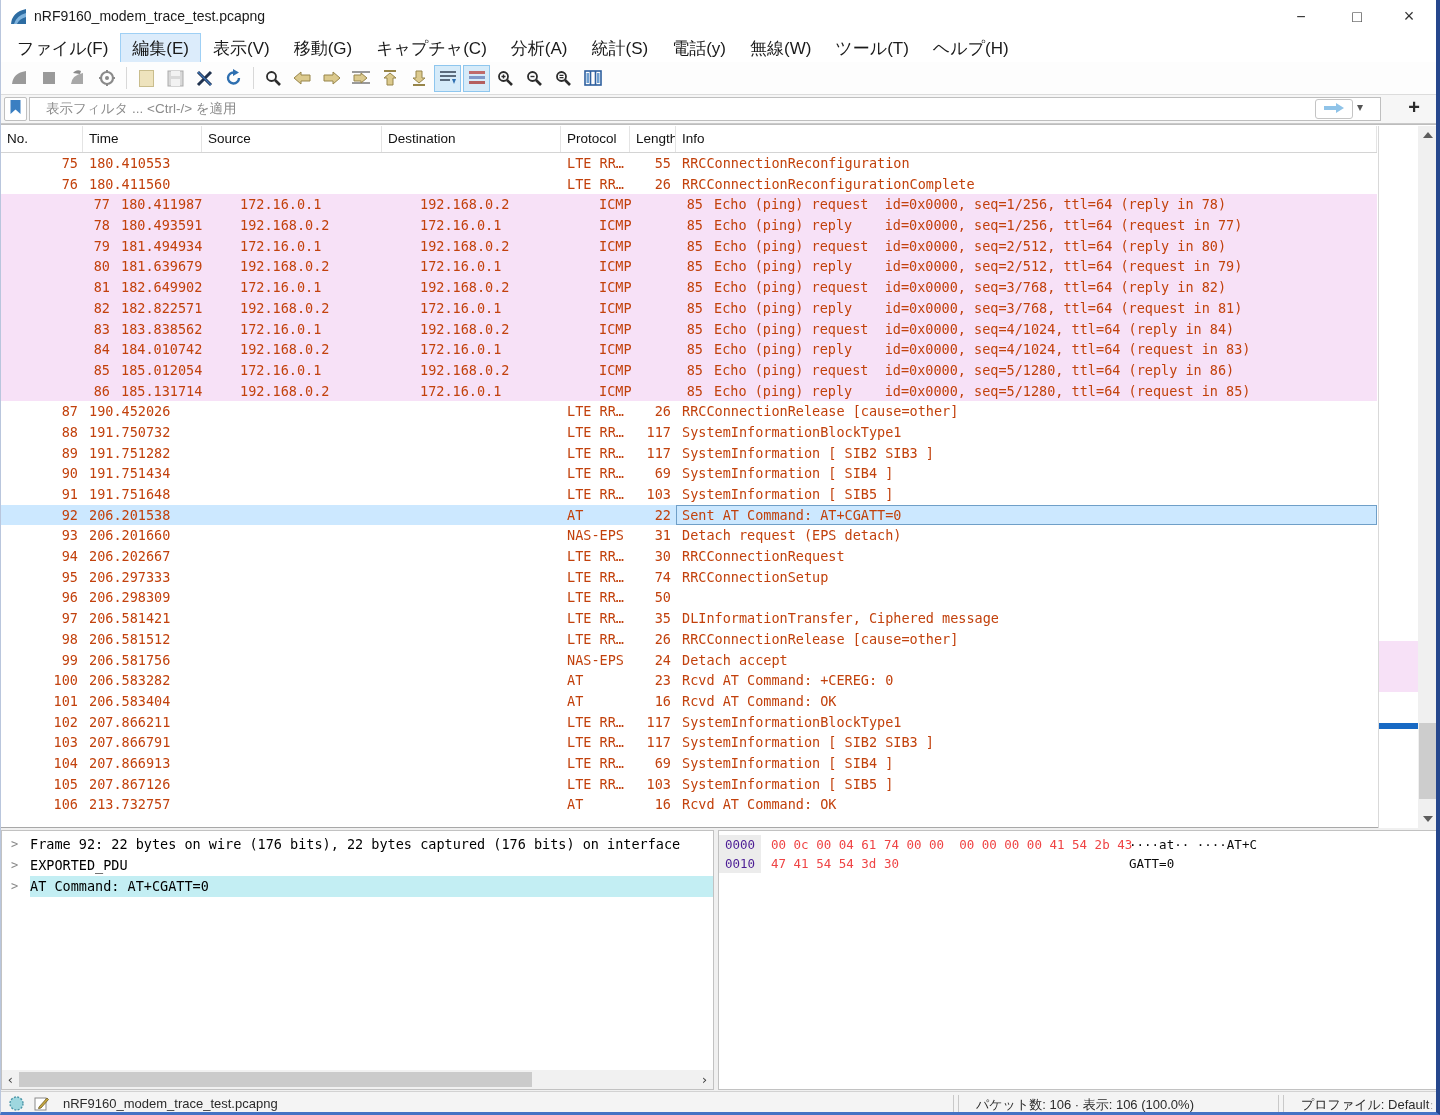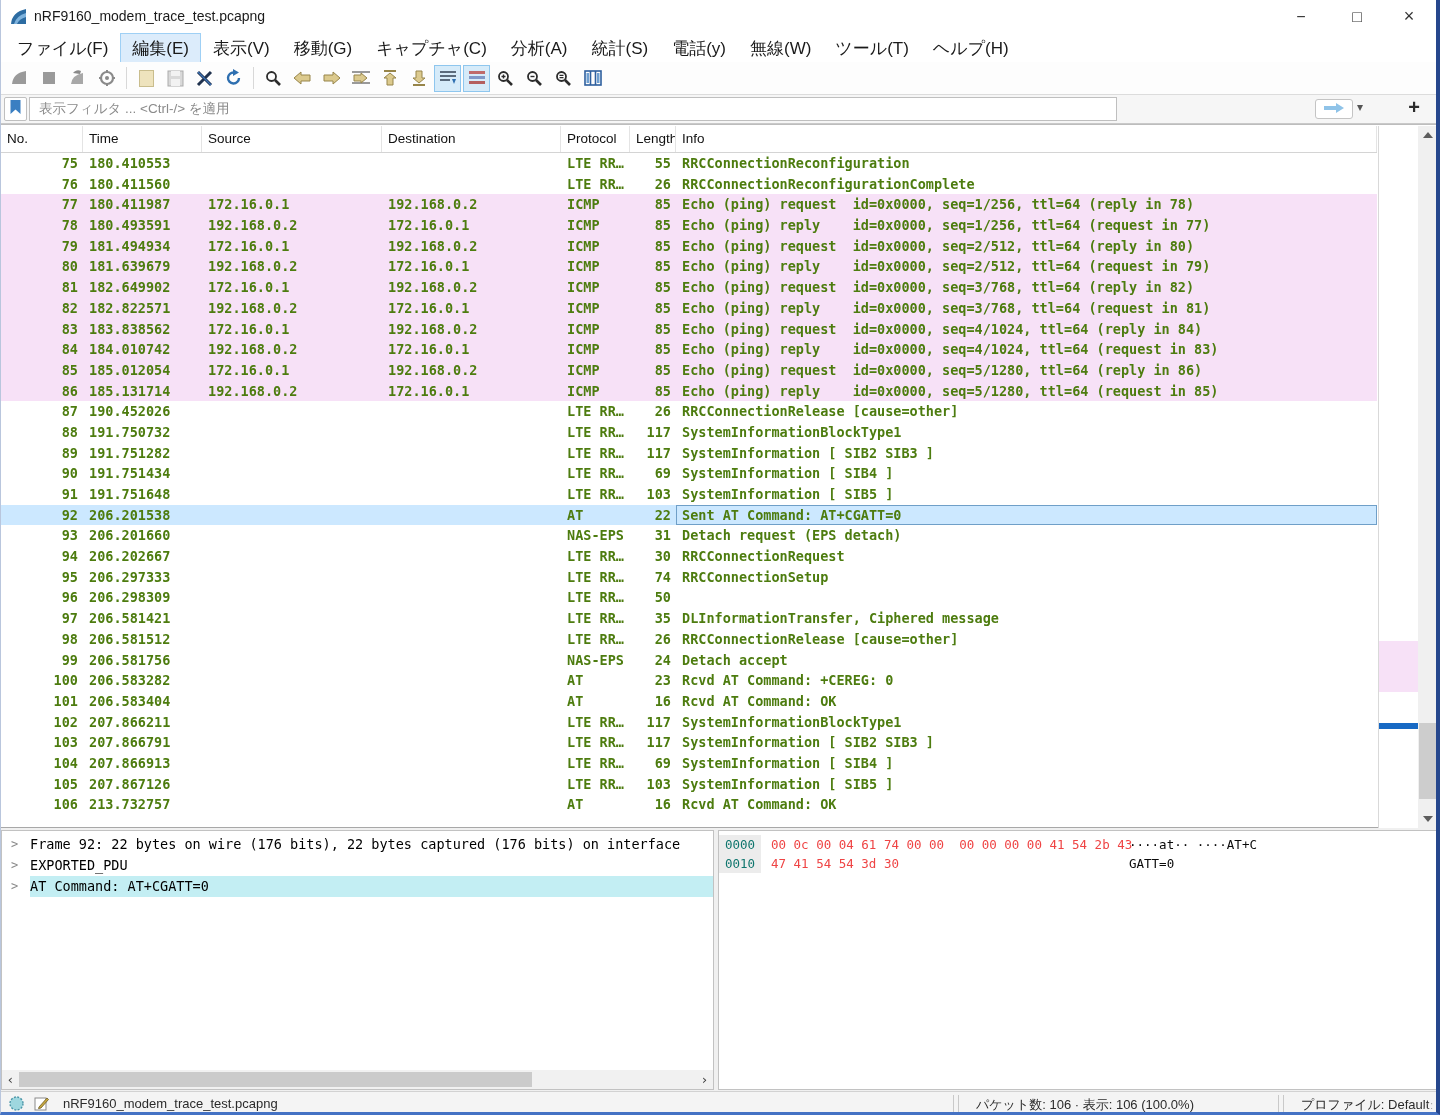--- a/index.html
+++ b/index.html
@@ -23,31 +23,31 @@
   .menu-item { font-size:17px; color:#1a1a1a; padding:3px 11px; border:1px solid transparent; white-space:nowrap; }
   .menu-item.hl { background:#dcecfb; border:1px solid #9fd0f5; }
   
   #toolbar { position:absolute; left:0; top:62px; width:100%; height:33px; background:#fdfdfd; border-bottom:1px solid #dcdcdc; display:flex; align-items:center; padding-left:4px; }
   .tb { width:27px; height:27px; display:flex; align-items:center; justify-content:center; margin:0 1px; border:1px solid transparent; }
   .tb.hl { background:#d6ebf9; border:1px solid #8ec6ee; }
   .tb-sep { width:1px; height:22px; background:#d8d8d8; margin:0 5px; }
   
   #filterbar { position:absolute; left:0; top:95px; width:100%; height:29px; background:#f6f6f6; border-bottom:1px solid #c9c9c9; }
   #bookmark-btn { position:absolute; left:3px; top:2px; width:23px; height:24px; background:#fff; border:1px solid #bfbfbf; border-radius:2px; display:flex; align-items:center; justify-content:center; }
-  #filter-input { position:absolute; left:28px; top:2px; width:1088px; height:24px; background:#fff; border:1px solid #bfbfbf; border-radius:0; font-size:13.5px; color:#8b8b8b; line-height:22px; padding-left:9px; overflow:hidden; white-space:nowrap; }
+  #filter-input { position:absolute; left:28px; top:2px; width:1352px; height:24px; background:#fff; border:1px solid #bfbfbf; border-radius:0; font-size:13.5px; color:#8b8b8b; line-height:22px; padding-left:16px; overflow:hidden; white-space:nowrap; }
   #apply-btn { position:absolute; left:1314px; top:4px; width:38px; height:20px; background:#fff; border:1px solid #c4c4c4; border-radius:3px; display:flex; align-items:center; justify-content:center; }
   #filter-caret { position:absolute; left:1356px; top:5px; font-size:12px; color:#555; }
   #add-filter-btn { position:absolute; left:1400px; top:1px; font-size:20px; font-weight:bold; color:#2b2b2b; width:26px; text-align:center; }
   
   #packet-area { position:absolute; left:0; top:124px; width:1437px; height:704px; background:#fff; border-top:1px solid #bdbdbd; border-bottom:1px solid #a8a8a8; }
   #plist-header { position:absolute; left:0; top:1px; width:1376px; height:27px; display:grid; grid-template-columns:82px 119px 180px 179px 69px 46px 1fr; background:#fff; border-bottom:1px solid #d4d4d4; }
   #plist-header .hc { font-size:13.5px; color:#111; padding:5px 0 0 6px; border-right:1px solid #e4e4e4; overflow:hidden; white-space:nowrap; }
   #packet-rows { position:absolute; left:0; top:28px; width:1376px; height:663px; overflow:hidden; font-family:"DejaVu Sans Mono","Liberation Mono",monospace; font-size:13.5px; }
-  .prow { display:grid; grid-template-columns:82px 119px 180px 179px 69px 46px 1fr; height:20.7px; line-height:20.7px; color:#4d7c0f; background:#fff;font-weight:bold; }
-  .prow.icmp { background:var(--icmp); }
+  .prow { display:grid; grid-template-columns:82px 119px 180px 179px 69px 46px 1fr; height:20.7px; line-height:20.7px; color:#c2410c; background:#fff; }
+  .prow.icmp { background:var(--icmp);padding-left:32px; }
   .prow.selected { background:var(--sel); }
   .pc { overflow:hidden; white-space:pre; padding-left:6px; }
   .pc.no, .pc.len { text-align:right; padding-right:5px; padding-left:0; }
   .prow.selected .pc.info { outline:1px solid #6f9fc8; outline-offset:-1px; }
   
   #minimap { position:absolute; left:1377px; top:1px; width:40px; height:702px; background:#fff; border-left:1px solid #d9d9d9; }
   #minimap .mm-pink { position:absolute; left:0; top:515px; width:100%; height:51px; background:var(--icmp); }
   #minimap .mm-line { position:absolute; left:0; top:597px; width:100%; height:6px; background:var(--mmline); }
   #vscroll { position:absolute; left:1417px; top:1px; width:20px; height:702px; background:#f0f0f0; }
   .sb-arrow { position:absolute; left:0; width:20px; height:18px; display:flex; align-items:center; justify-content:center; }
@@ -60,21 +60,21 @@
   .drow .dexp { position:absolute; left:9px; color:#8a8a8a; font-size:12px; }
   .drow .dtext { position:absolute; left:28px; right:0; overflow:hidden; white-space:pre; }
   .drow.hl .dtext { background:var(--dhl); }
   #hscroll { position:absolute; left:0; bottom:0; width:711px; height:19px; background:#f1f1f1; display:flex; align-items:center; }
   .hs-arrow { width:17px; text-align:center; color:#3c3c3c; font-size:13px; }
   #hthumb { position:absolute; left:17px; top:2px; width:513px; height:15px; background:#cbcbcb; }
   #hs-right { position:absolute; right:0; top:0; width:17px; height:19px; display:flex; align-items:center; justify-content:center; color:#3c3c3c; font-size:13px; }
   
   #hex-pane { position:absolute; left:717px; top:830px; width:720px; height:260px; background:#fff; border:1px solid #c2c2c2; font-family:"DejaVu Sans Mono","Liberation Mono",monospace; font-size:12.5px; }
   .hexrow { display:flex; height:19px; line-height:19px; white-space:pre; }
-  .hx-off { width:42px; background:#ececec; color:#0f766e; padding-left:6px; flex:none; }
+  .hx-off { width:42px; background:#ececec; color:#4c1d95; padding-left:6px; flex:none; }
   .hx-bytes { width:368px; padding-left:10px; color:#ef4444; flex:none; }
   .hx-ascii { color:#0a0a0a; }
   
   #statusbar { position:absolute; left:0; top:1091px; width:100%; height:24px; background:#f4f4f4; border-top:1px solid #d2d2d2; font-size:13px; color:#2b2b2b; }
   #expert-dot { position:absolute; left:8px; top:4px; }
   #comment-ic { position:absolute; left:33px; top:4px; }
   #status-file { position:absolute; left:62px; top:4px; }
   .status-sep { position:absolute; top:3px; width:6px; height:17px; border-left:1px solid #c9c9c9; border-right:1px solid #c9c9c9; }
   #sep1 { left:952px; } #sep2 { left:1277px; }
   #status-packets { position:absolute; left:975px; top:4px; }

